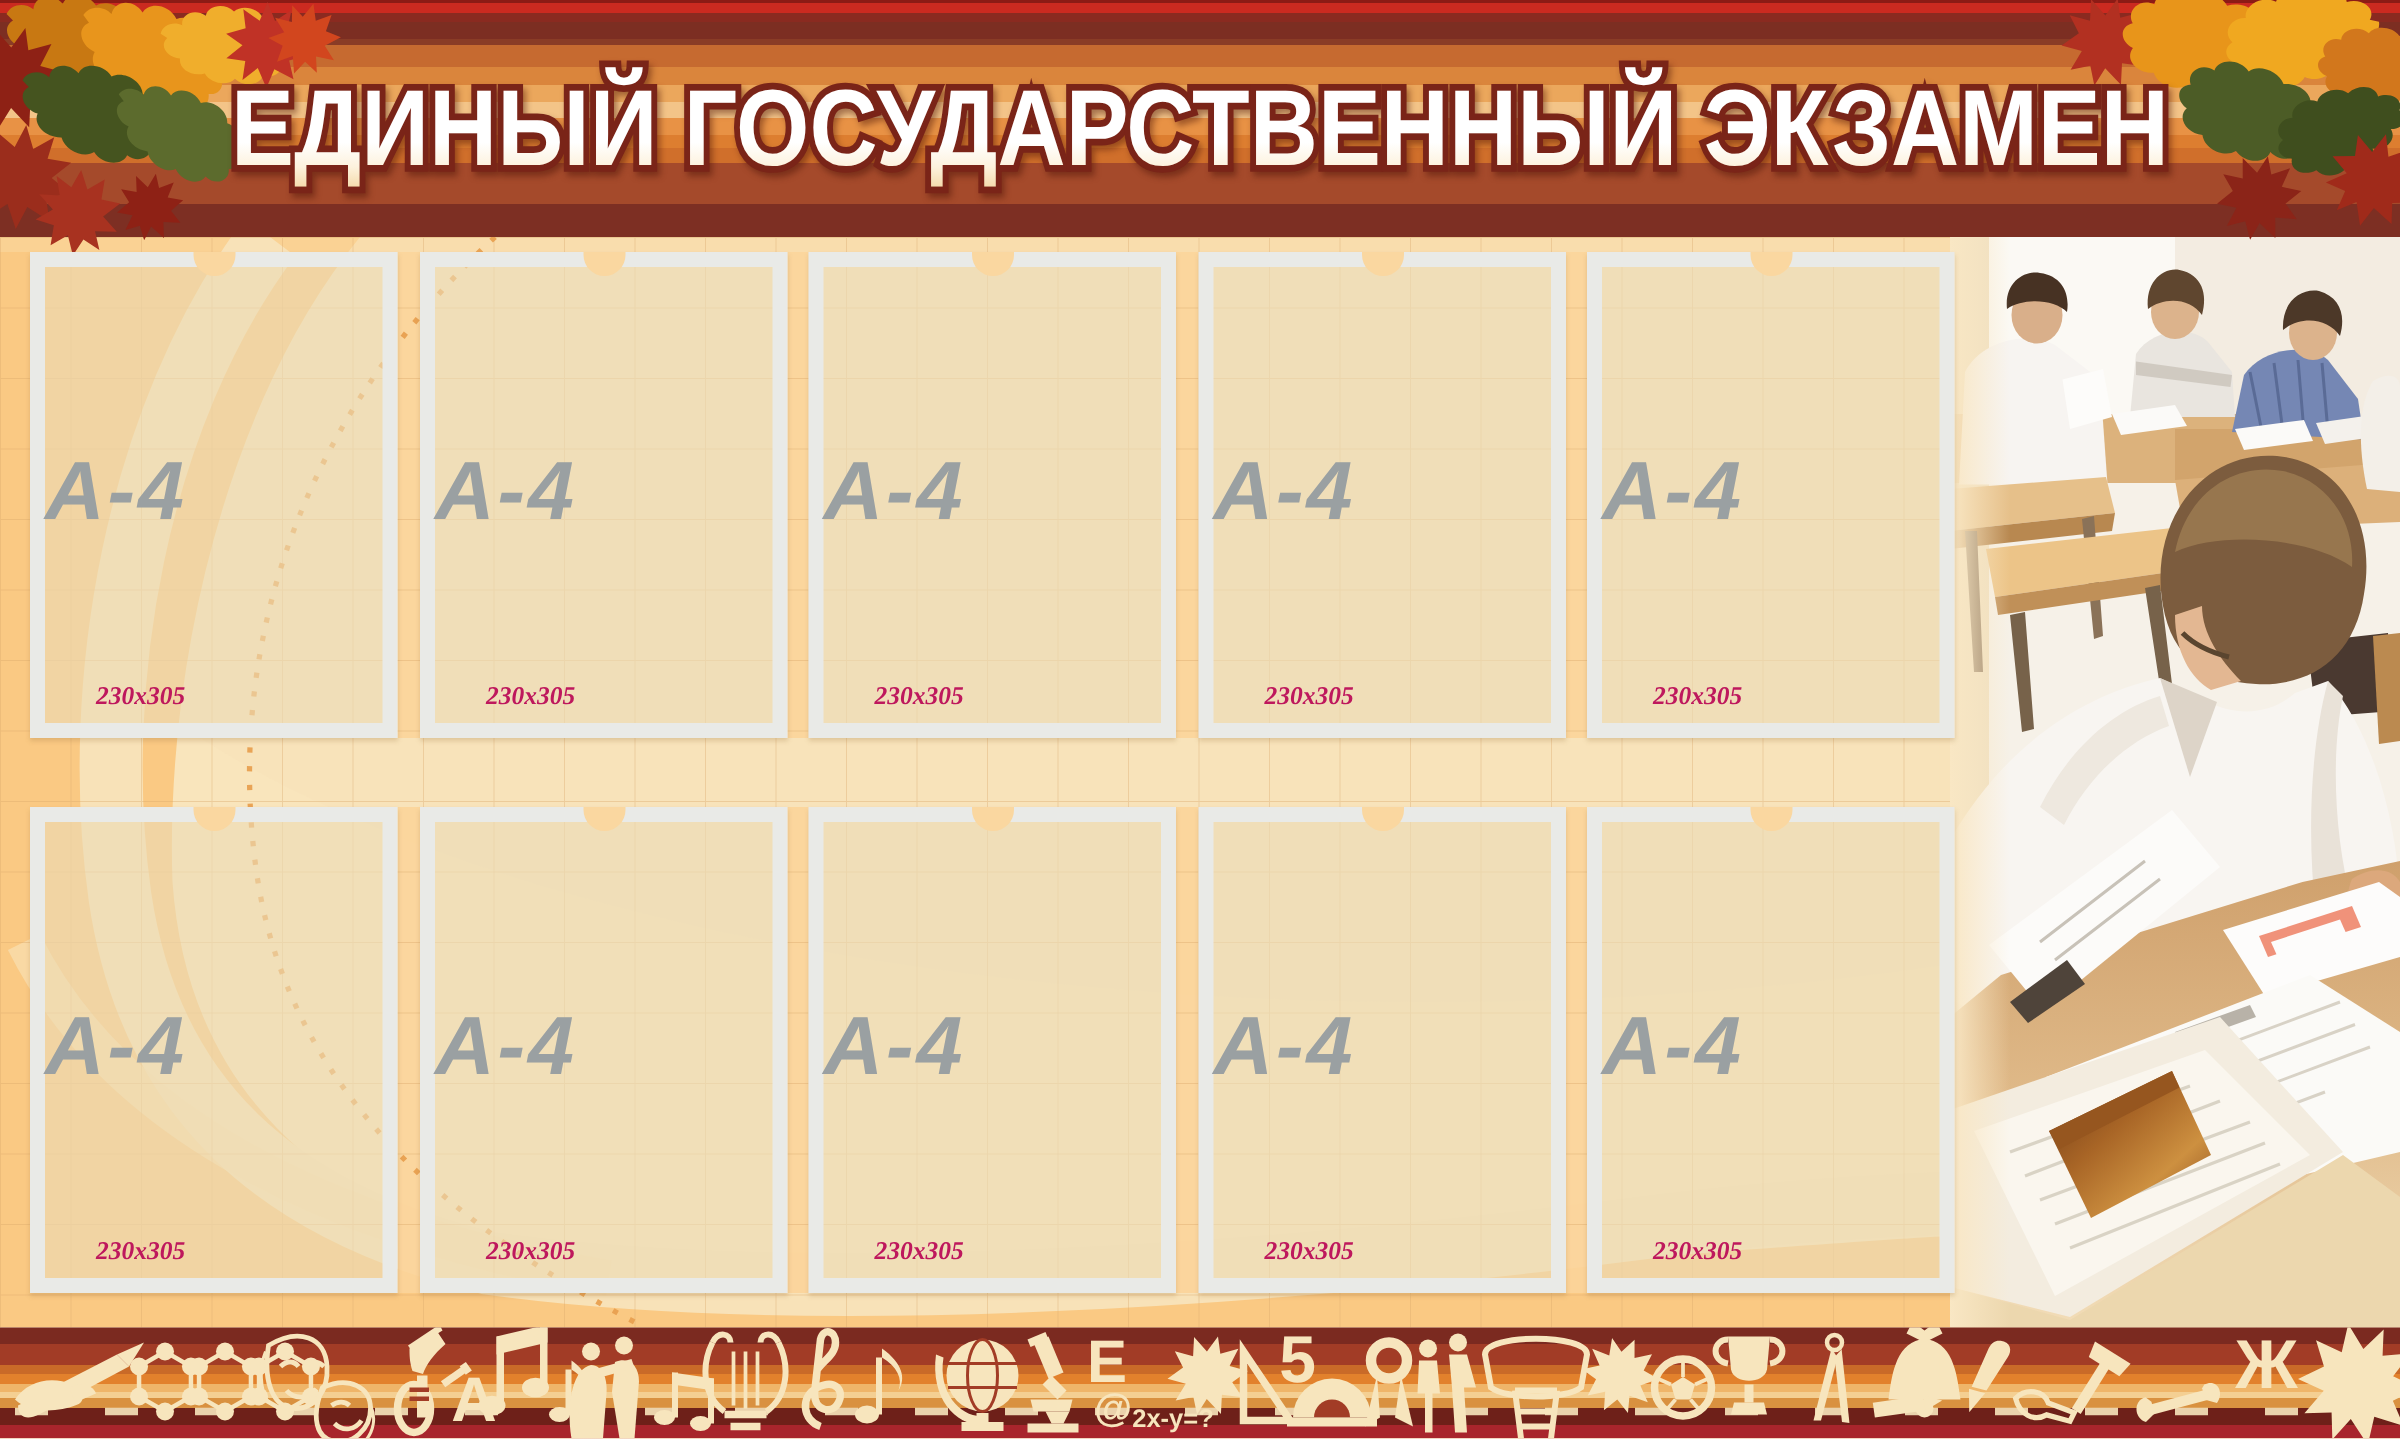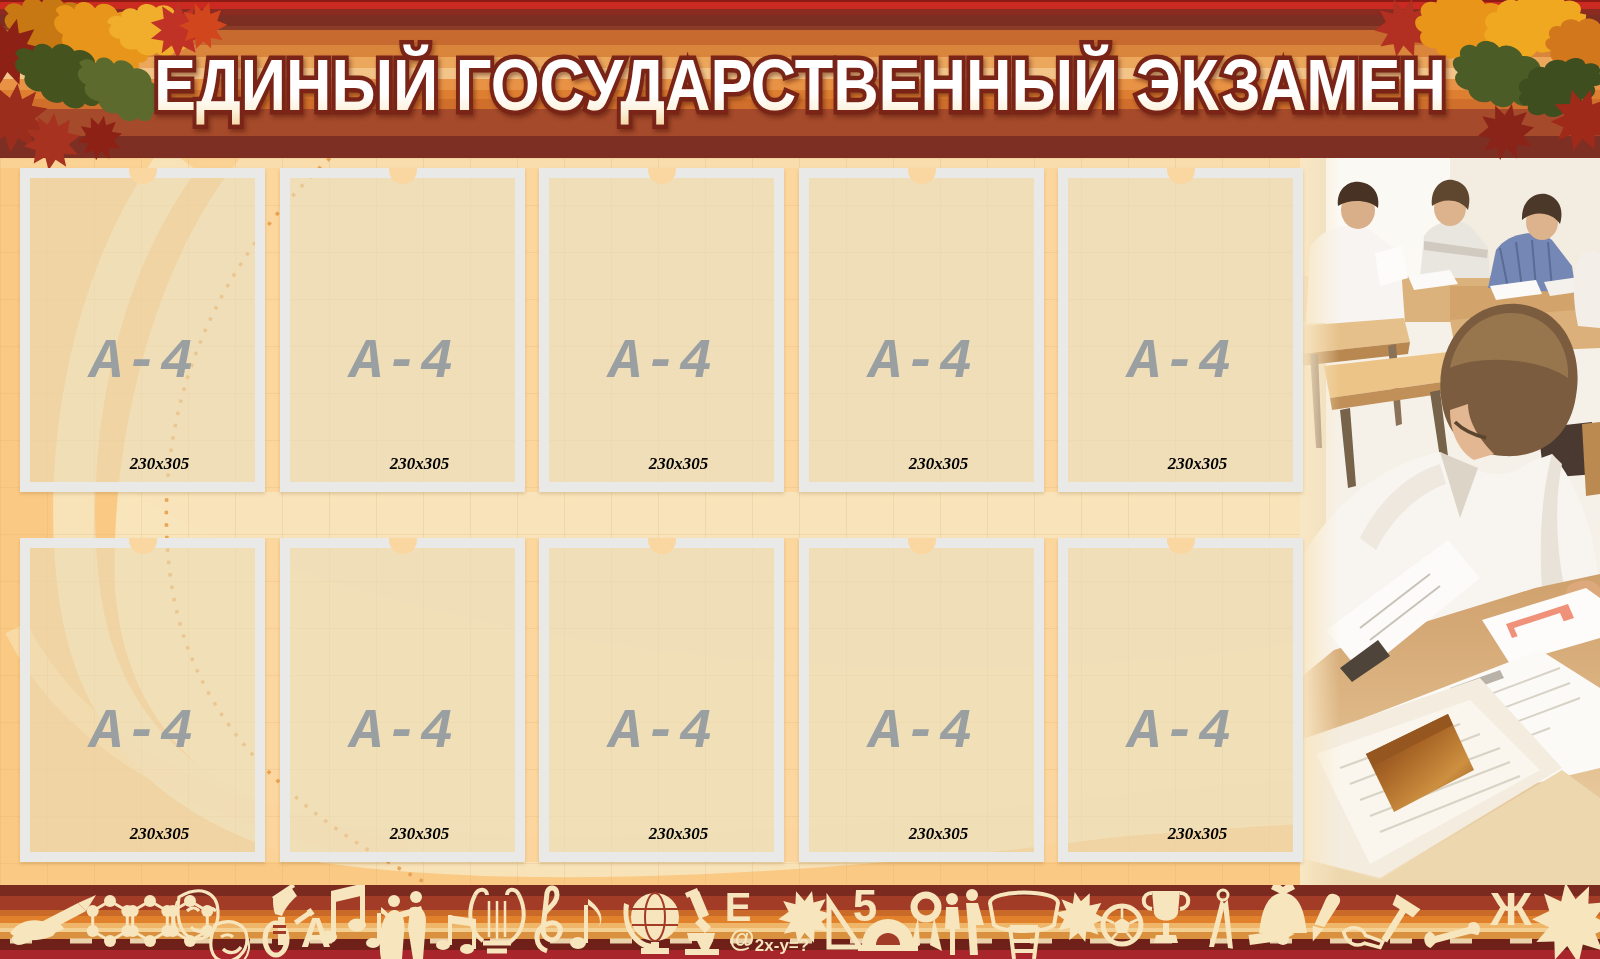--- a/index.html
+++ b/index.html
@@ -19,26 +19,26 @@
       #eba75c 57px,#eba75c 68px,
       #f3c488 68px,#f3c488 79px,
       #e89245 79px,#e89245 90px,
       #dd7e30 90px,#dd7e30 99px,
       #d06f2b 99px,#d06f2b 109px,
       #a54a2b 109px,#a54a2b 136px,
       #7d2f23 136px,#7d2f23 158px);}
   
   .pocket{position:absolute;width:245px;height:324px;background:rgba(236,220,183,0.62);
     border:10px solid #e9eae7;box-sizing:border-box;box-shadow:0 2px 3px rgba(150,110,60,.25);}
-  .pocket .a4{position:absolute;left:0;right:0;top:117px;text-align:center;
-    font-family:Liberation Mono, monospace;font-style:italic;font-weight:bold;
-    font-size:55px;letter-spacing:2px;color:#9aa0a2;margin-top:36px;}
-  .pocket .sz{position:absolute;left:0;right:0;bottom:8px;text-align:center;
+  .pocket .a4{position:absolute;left:0;right:0;top:117px;
+    font-family:Liberation Sans, sans-serif;font-style:italic;font-weight:bold;
+    font-size:55px;letter-spacing:2px;color:#9aa0a2;}
+  .pocket .sz{position:absolute;left:0;right:0;bottom:8px;text-align:left;
     font-family:"Liberation Serif",serif;font-style:italic;font-weight:bold;
-    font-size:17px;color:#000000;margin-left:34px;}
+    font-size:17px;color:#be185d;margin-left:34px;}
   .pocket .notch{position:absolute;top:-10px;left:50%;margin-left:-14px;width:28px;height:16px;
     background:#fad7a0;border-radius:0 0 14px 14px;}
   
   #band{left:0;top:885px;width:1600px;height:74px;
     background:linear-gradient(to bottom,
       #7b2a20 0px,#7b2a20 11px,
       #a23c26 11px,#a23c26 25px,
       #c96a28 25px,#c96a28 31px,
       #e2812c 31px,#e2812c 38px,
       #efb569 38px,#efb569 43px,

